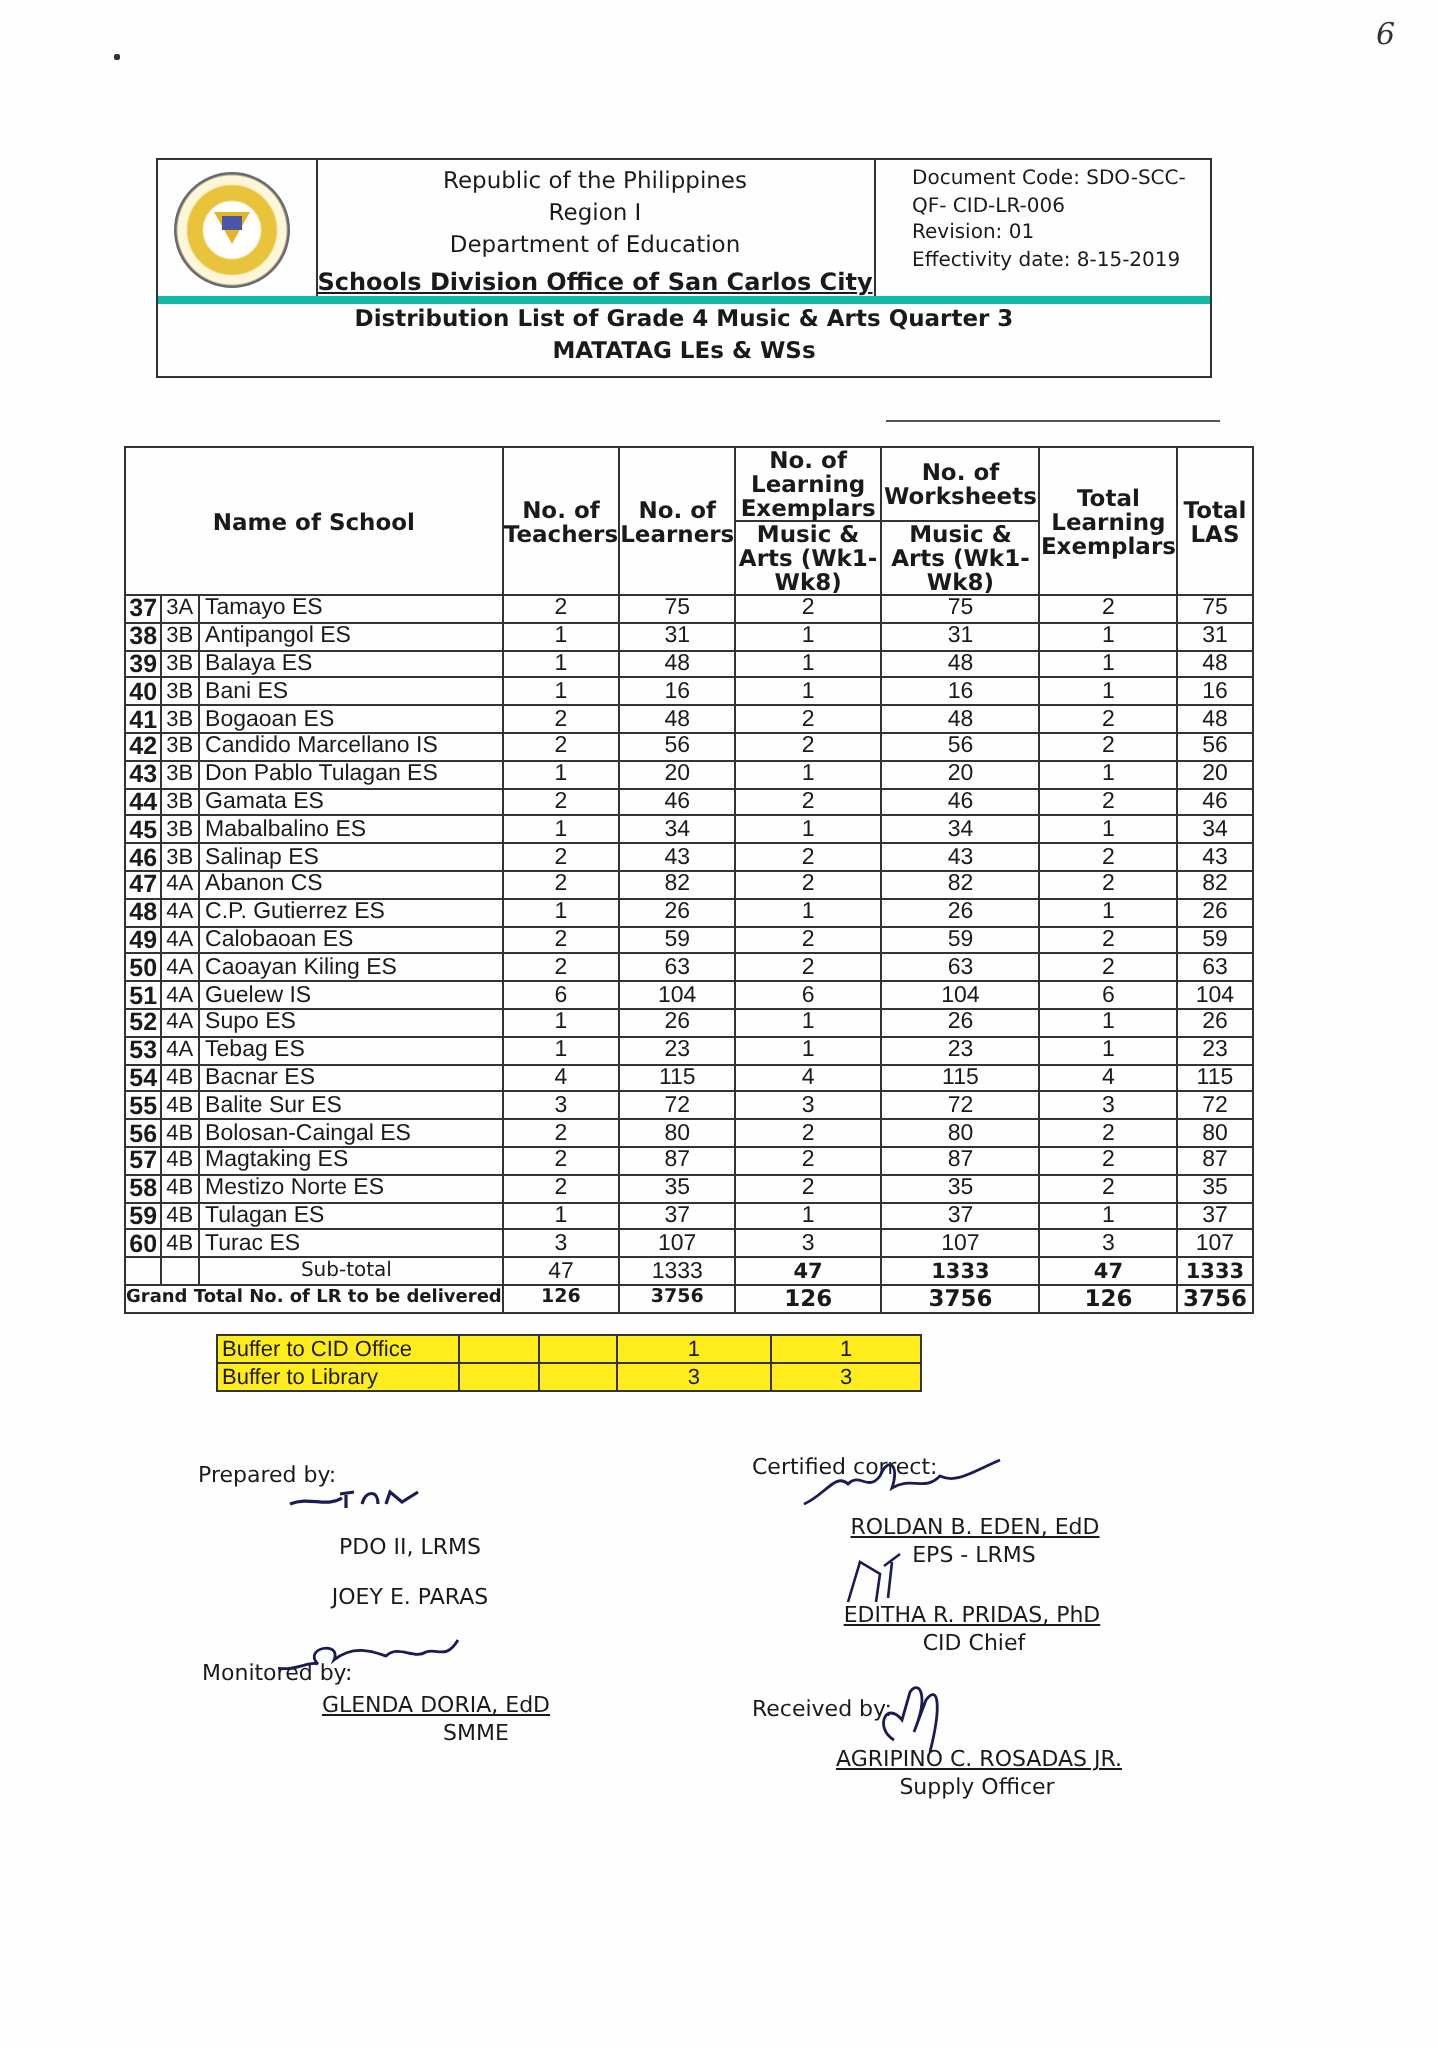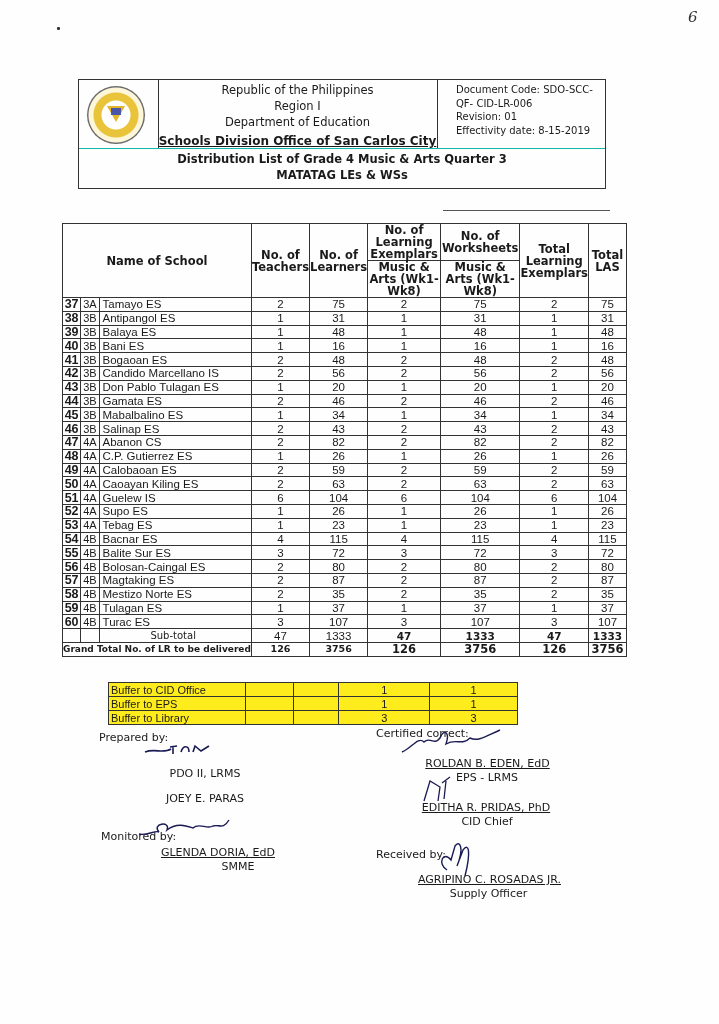--- a/index.html
+++ b/index.html
@@ -5,21 +5,21 @@
   html, body { margin:0; padding:0; background:#fefefe; }
   body { width:719px; height:1024px; position:relative; overflow:hidden;
          font-family:"DejaVu Sans", sans-serif; color:#1a1a1a; }
   .page-num { position:absolute; left:688px; top:8px; font-family:"DejaVu Serif", serif;
               font-style:italic; font-size:15px; color:#333; }
   .speck { position:absolute; left:57px; top:27px; width:3px; height:3px; background:#333; border-radius:1px; }
 
   
   .hdr { position:absolute; left:78px; top:79px; width:528px; height:110px;
          border:1px solid #333; box-sizing:border-box; }
-  .hdr-top { position:absolute; left:0; top:0; width:100%; height:68px; border-bottom:1px solid #14b8a6; }
+  .hdr-top { position:absolute; left:0; top:0; width:100%; height:68px; border-bottom:4px solid #14b8a6; }
   .logo-cell { position:absolute; left:0; top:0; width:79px; height:68px; border-right:1px solid #333; }
   .logo { position:absolute; left:8px; top:6px; width:58px; height:58px; border-radius:50%;
           background:radial-gradient(circle at 50% 50%, #fff 0 14px, #e9c43a 15px 22px, #fdf6d8 23px 27px, #6a6a6a 28px 29px); }
   .logo-tri { position:absolute; left:20px; top:20px; width:0; height:0;
               border-left:9px solid transparent; border-right:9px solid transparent; border-top:16px solid #e3b62a; }
   .logo-badge { position:absolute; left:24px; top:22px; width:10px; height:7px; background:#4b56a8; }
   .center-cell { position:absolute; left:79px; top:0; width:279px; height:68px; border-right:1px solid #333;
                  text-align:center; font-size:11.5px; line-height:16px; }
   .center-cell .l1 { margin-top:2px; }
   .center-cell .sdo { position:absolute; bottom:-1px; left:0; width:100%; font-weight:bold; font-size:12px;
@@ -40,21 +40,21 @@
   .h-mid { font-size:9px; line-height:11px; }
   .h-sub { font-size:7.5px; line-height:8.5px;margin-top:21px; }
   td.num { font-weight:bold; font-size:12.5px; width:17px; }
   td.dist { width:17px; font-size:11px; }
   td.name { text-align:left; padding-left:3px; width:146px; }
   td.tot { font-weight:bold; font-family:"DejaVu Sans", sans-serif; font-size:10.5px; }
   td.sub-label { text-align:center; padding-right:4px; font-weight:normal; font-family:"DejaVu Sans", sans-serif; font-size:10px; }
   td.gt-label { font-weight:bold; font-family:"DejaVu Sans", sans-serif; font-size:9px; white-space:nowrap; }
 
   
-  .buffer { position:absolute; left:108px; top:682px; width:410px; background:#ffec1c; }
+  .buffer { position:absolute; left:108px; top:667px; width:353px; background:#ffec1c; }
   .buffer td { border:1px solid #333; height:13px; padding:0; font-size:11px; line-height:12px;
                font-family:"Liberation Sans", sans-serif; text-align:center; }
   .buffer td.bl { text-align:left; padding-left:2px; width:131px; }
 
   
   .t { position:absolute; font-size:11px; line-height:13px; white-space:nowrap;margin-left:32px; }
   .u { text-decoration:underline; }
   .c { text-align:center; }
   svg.scrib { position:absolute; overflow:visible; }
 </style>
@@ -419,27 +419,20 @@
   </colgroup>
   <tbody id="buffer-rows">
       <tr>
         <td class="bl">Buffer to CID Office</td>
         <td></td>
         <td></td>
         <td>1</td>
         <td>1</td>
       </tr>
       <tr>
-        <td class="bl">Buffer to EPS</td>
-        <td></td>
-        <td></td>
-        <td>1</td>
-        <td>1</td>
-      </tr>
-      <tr>
         <td class="bl">Buffer to Library</td>
         <td></td>
         <td></td>
         <td>3</td>
         <td>3</td>
       </tr>
     </tbody>
 </table>
 
 <div class="t" style="left:67px;top:731px">Prepared by:</div>

